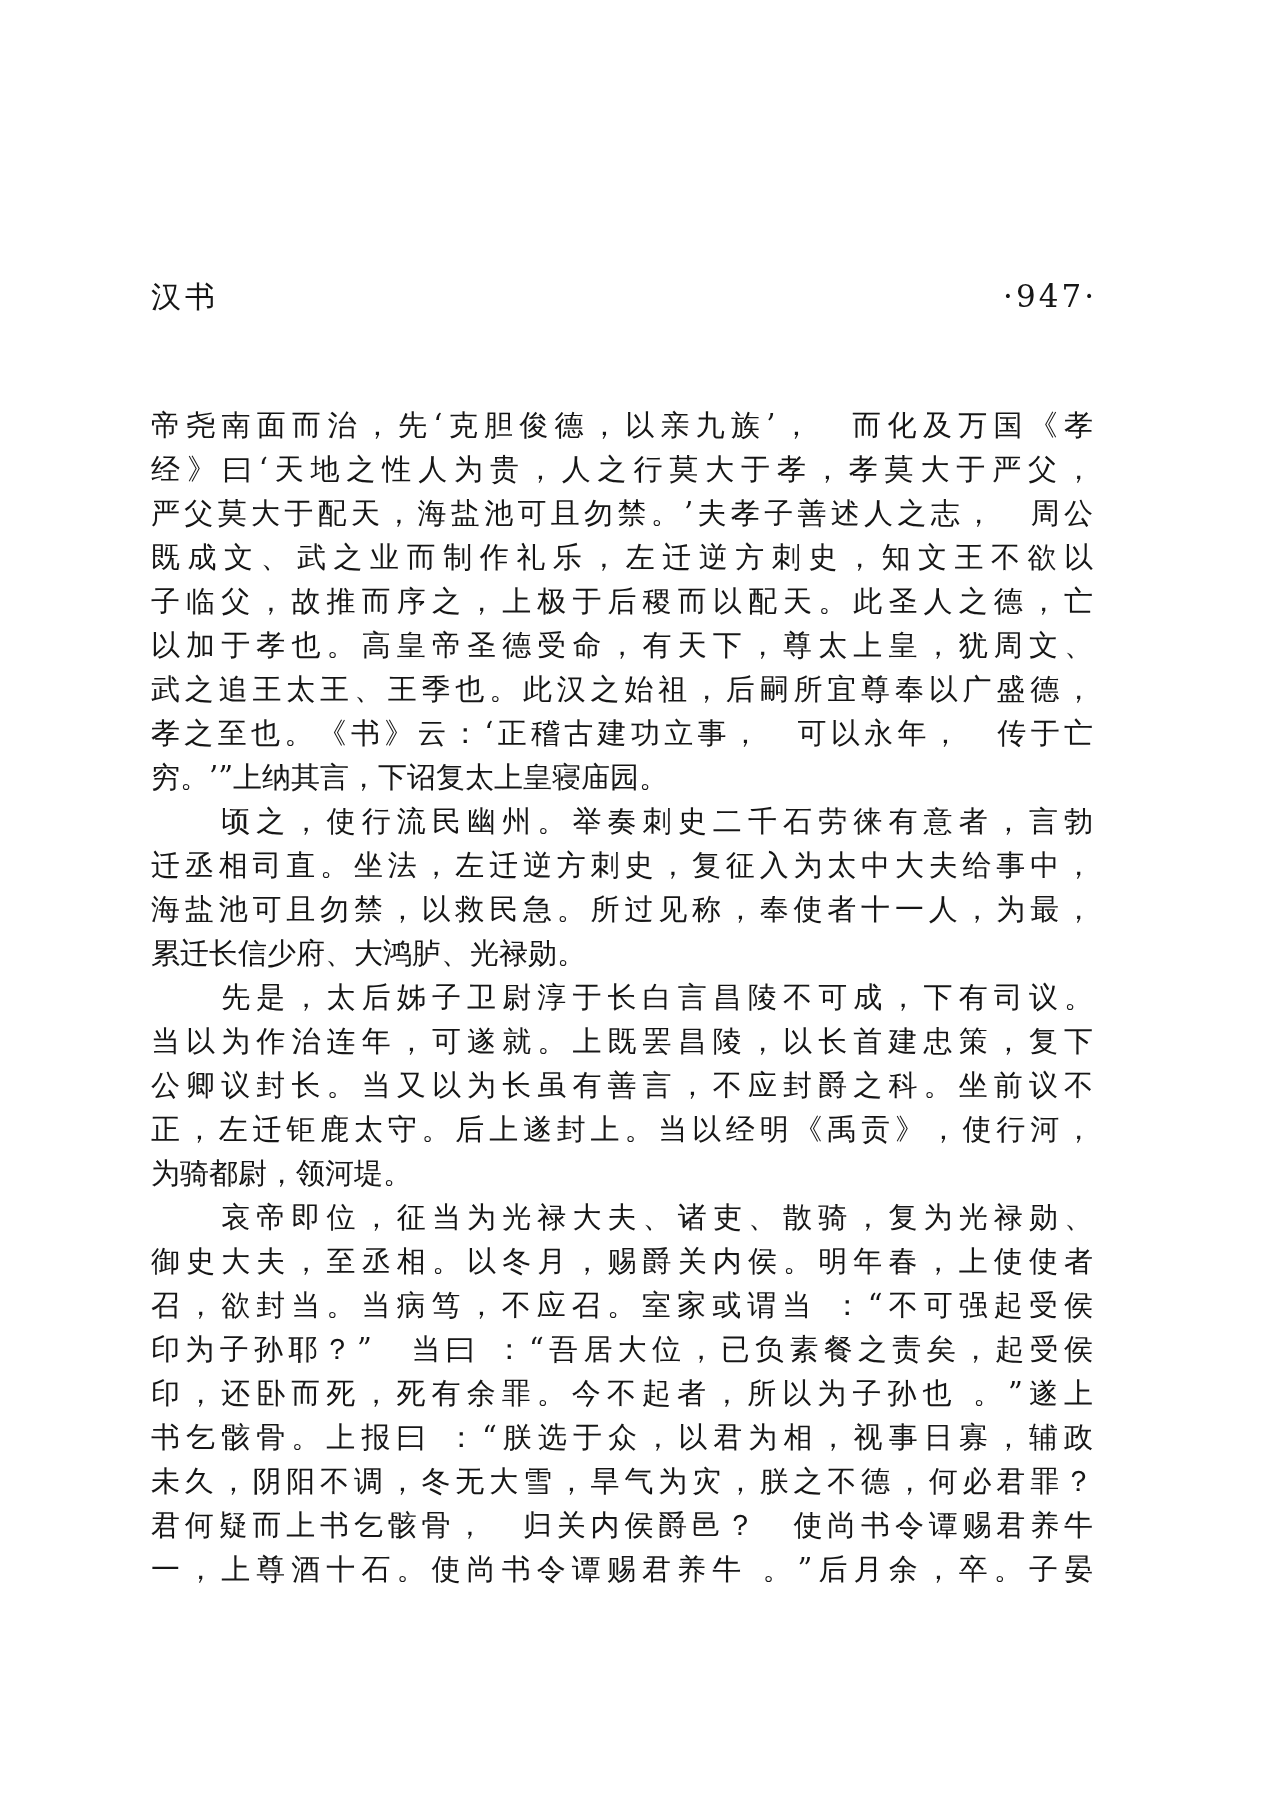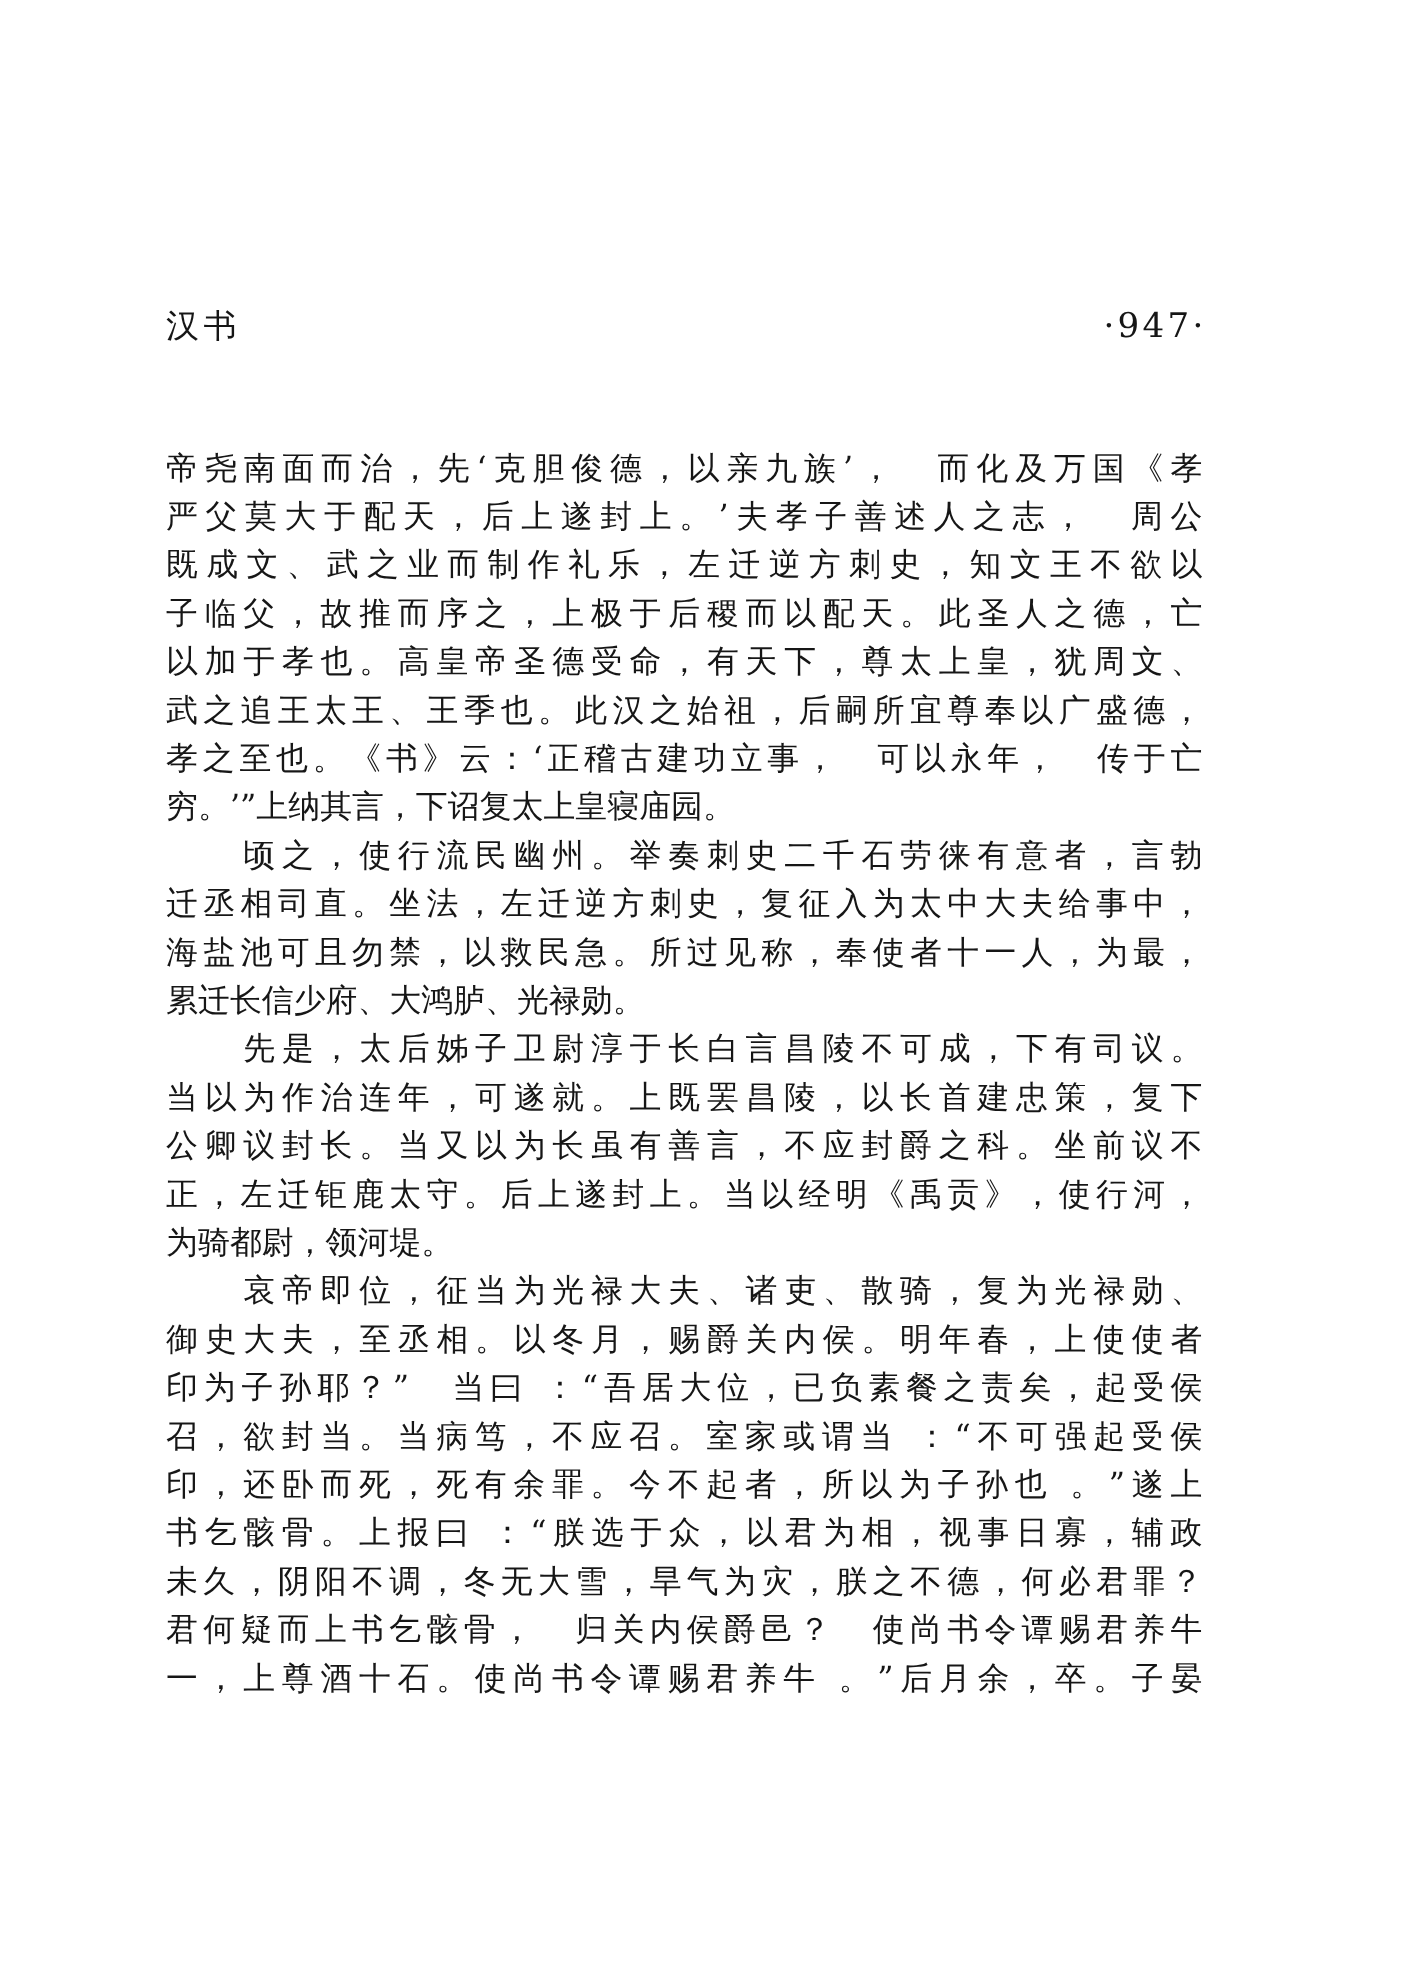--- a/index.html
+++ b/index.html
@@ -61,40 +61,41 @@
 <div class="page">
 
   <header class="page-header">
     <span class="running-title">汉书</span>
     <span class="page-number">·947·</span>
   </header>
 
   <main class="page-body">
 
   <div class="text-line">帝尧南面而治，先‘克胆俊德，以亲九族’，　而化及万国《孝</div>
-      <div class="text-line">严父莫大于配天，后上遂封上。’夫孝子善述人之志，　周公</div>
+      <div class="text-line">经》曰‘天地之性人为贵，人之行莫大于孝，孝莫大于严父，</div>
+      <div class="text-line">严父莫大于配天，海盐池可且勿禁。’夫孝子善述人之志，　周公</div>
       <div class="text-line">既成文、武之业而制作礼乐，左迁逆方刺史，知文王不欲以</div>
       <div class="text-line">子临父，故推而序之，上极于后稷而以配天。此圣人之德，亡</div>
       <div class="text-line">以加于孝也。高皇帝圣德受命，有天下，尊太上皇，犹周文、</div>
       <div class="text-line">武之追王太王、王季也。此汉之始祖，后嗣所宜尊奉以广盛德，</div>
       <div class="text-line">孝之至也。《书》云：‘正稽古建功立事，　可以永年，　传于亡</div>
       <div class="text-line para-end">穷。’”上纳其言，下诏复太上皇寝庙园。</div>
       <div class="text-line">　　顷之，使行流民幽州。举奏刺史二千石劳徕有意者，言勃</div>
       <div class="text-line">迁丞相司直。坐法，左迁逆方刺史，复征入为太中大夫给事中，</div>
       <div class="text-line">海盐池可且勿禁，以救民急。所过见称，奉使者十一人，为最，</div>
       <div class="text-line para-end">累迁长信少府、大鸿胪、光禄勋。</div>
       <div class="text-line">　　先是，太后姊子卫尉淳于长白言昌陵不可成，下有司议。</div>
       <div class="text-line">当以为作治连年，可遂就。上既罢昌陵，以长首建忠策，复下</div>
       <div class="text-line">公卿议封长。当又以为长虽有善言，不应封爵之科。坐前议不</div>
       <div class="text-line">正，左迁钜鹿太守。后上遂封上。当以经明《禹贡》，使行河，</div>
       <div class="text-line para-end">为骑都尉，领河堤。</div>
       <div class="text-line">　　哀帝即位，征当为光禄大夫、诸吏、散骑，复为光禄勋、</div>
       <div class="text-line">御史大夫，至丞相。以冬月，赐爵关内侯。明年春，上使使者</div>
+      <div class="text-line">召，欲封当。当病笃，不应召。室家或谓当 ：“不可强起受侯</div>
       <div class="text-line">印为子孙耶？”　当曰 ：“吾居大位，已负素餐之责矣，起受侯</div>
-      <div class="text-line">召，欲封当。当病笃，不应召。室家或谓当 ：“不可强起受侯</div>
       <div class="text-line">印，还卧而死，死有余罪。今不起者，所以为子孙也 。”遂上</div>
       <div class="text-line">书乞骸骨。上报曰 ：“朕选于众，以君为相，视事日寡，辅政</div>
       <div class="text-line">未久，阴阳不调，冬无大雪，旱气为灾，朕之不德，何必君罪？</div>
       <div class="text-line">君何疑而上书乞骸骨，　归关内侯爵邑？　使尚书令谭赐君养牛</div>
       <div class="text-line">一，上尊酒十石。使尚书令谭赐君养牛 。”后月余，卒。子晏</div>
     </main>
 
 </div>
 
 </body></html>

